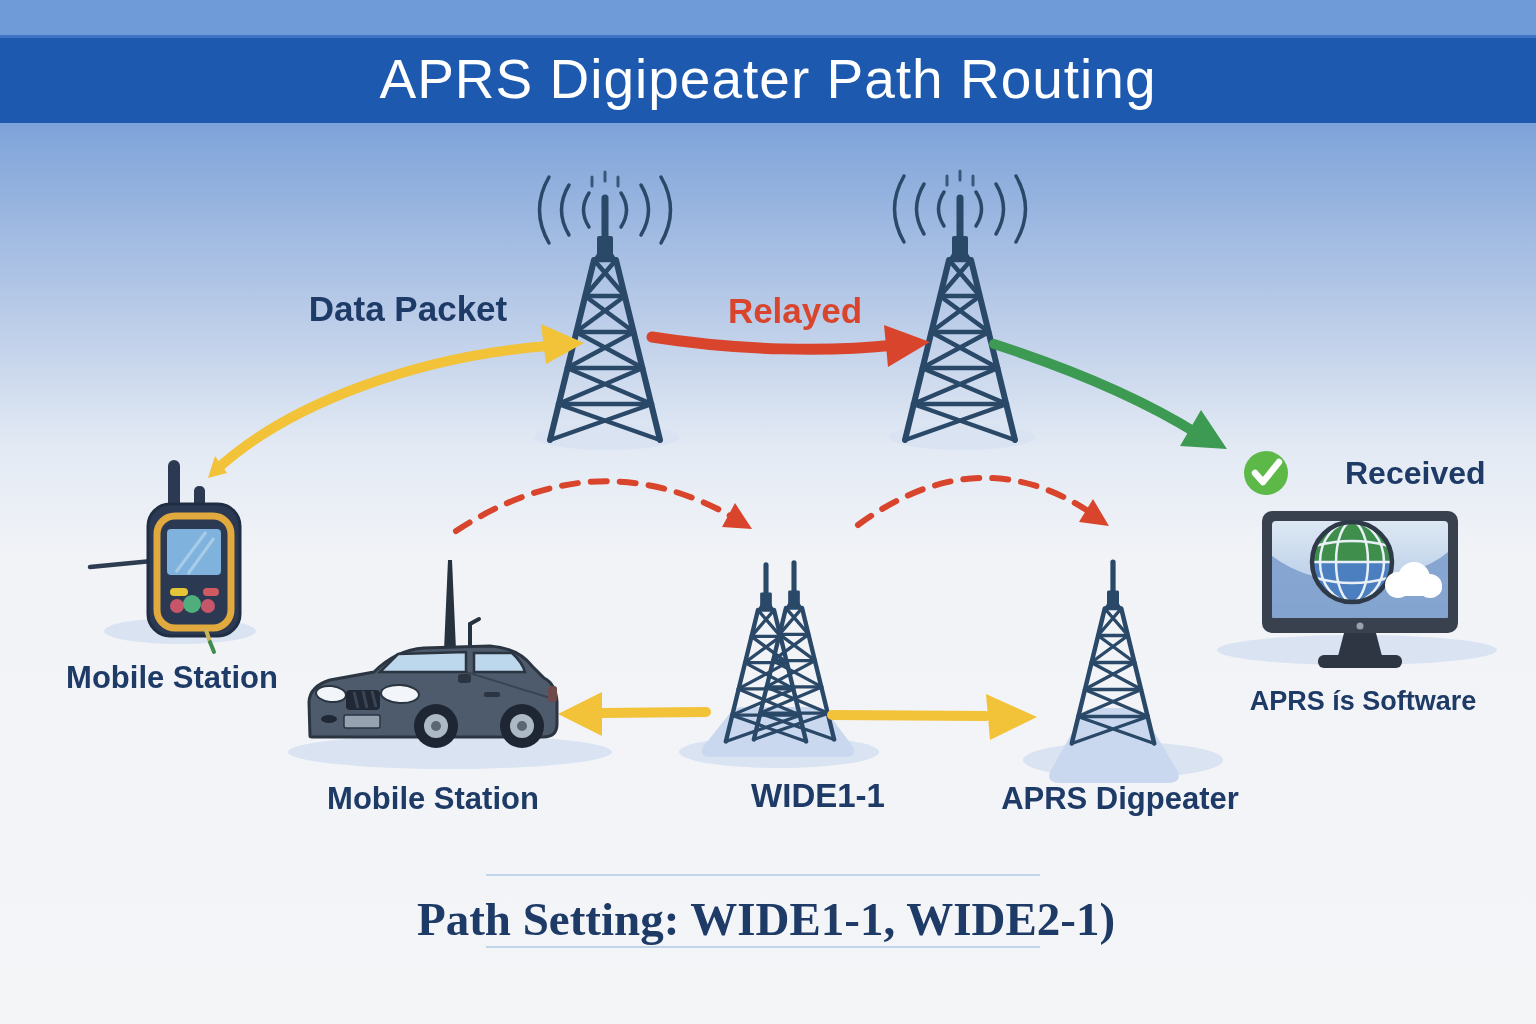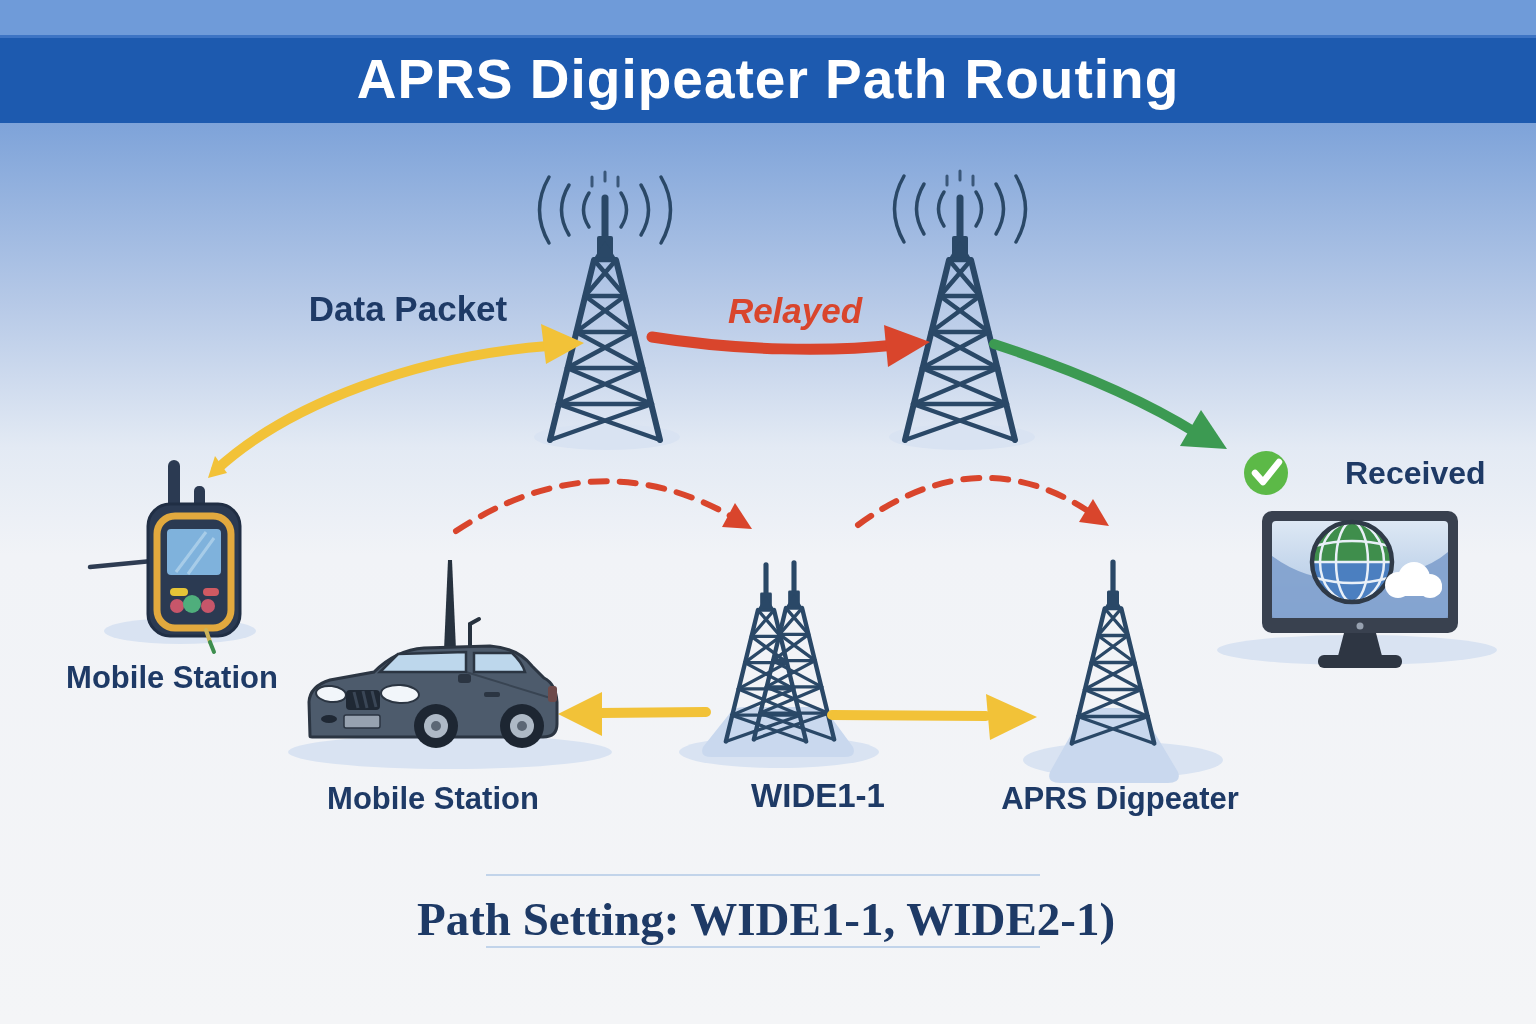--- a/index.html
+++ b/index.html
@@ -3,25 +3,25 @@
 <meta charset="utf-8">
 <style>
   html,body{margin:0;padding:0;background:#e8e8e8;}
   .stage{position:relative;width:1536px;height:1024px;overflow:hidden;
          font-family:"Liberation Sans",sans-serif;background:#f4f5f7;}
   svg{position:absolute;left:0;top:0;}
 
   
   .title{position:absolute;left:0;top:35px;width:100%;height:88px;
          display:flex;align-items:center;justify-content:center;
-         font-weight:bold;font-size:55px;color:#ffffff;letter-spacing:1px;}
+         font-weight:normal;font-size:55px;color:#ffffff;letter-spacing:1px;}
   .lbl{position:absolute;font-weight:bold;color:var(--navy);
        transform:translateX(-50%);white-space:nowrap;}
   .lbl-data-packet{left:408px;top:289px;font-size:35px;}
-  .lbl-relayed{left:795px;top:291px;font-size:35px;color:var(--red);font-style:italic;}
+  .lbl-relayed{left:795px;top:291px;font-size:35px;color:var(--red);}
   .lbl-received{left:1297px;top:455px;font-size:32px;transform:none;margin-left:48px;}
   .lbl-mobile-1{left:172px;top:660px;font-size:31px;}
   .lbl-mobile-2{left:433px;top:781px;font-size:31px;}
   .lbl-wide{left:786px;top:777px;font-size:33px;margin-left:32px;}
   .lbl-digi{left:1120px;top:781px;font-size:31px;}
   .lbl-software{left:1363px;top:686px;font-size:27px;}
   .lbl-path{left:766px;top:892px;font-size:47px;font-family:Liberation Serif, serif;}
   .rule{position:absolute;height:2px;background:#c2d4ea;}
   .rule-top{left:486px;top:874px;width:554px;}
   .rule-bottom{left:486px;top:946px;width:554px;}
@@ -232,18 +232,19 @@
 <div class="title">APRS Digipeater Path Routing</div>
 
 <div class="lbl lbl-data-packet">Data Packet</div>
 <div class="lbl lbl-relayed">Relayed</div>
 <div class="lbl lbl-received">Received</div>
 
 <div class="lbl lbl-mobile-1">Mobile Station</div>
 <div class="lbl lbl-mobile-2">Mobile Station</div>
 <div class="lbl lbl-wide">WIDE1-1</div>
 <div class="lbl lbl-digi">APRS Digpeater</div>
+<div class="lbl lbl-software">APRS ís Software</div>
 
 <div class="rule rule-top"></div>
 <div class="lbl lbl-path">Path Setting: WIDE1-1, WIDE2-1)</div>
 <div class="rule rule-bottom"></div>
 
 </div>
 
 </body></html>

